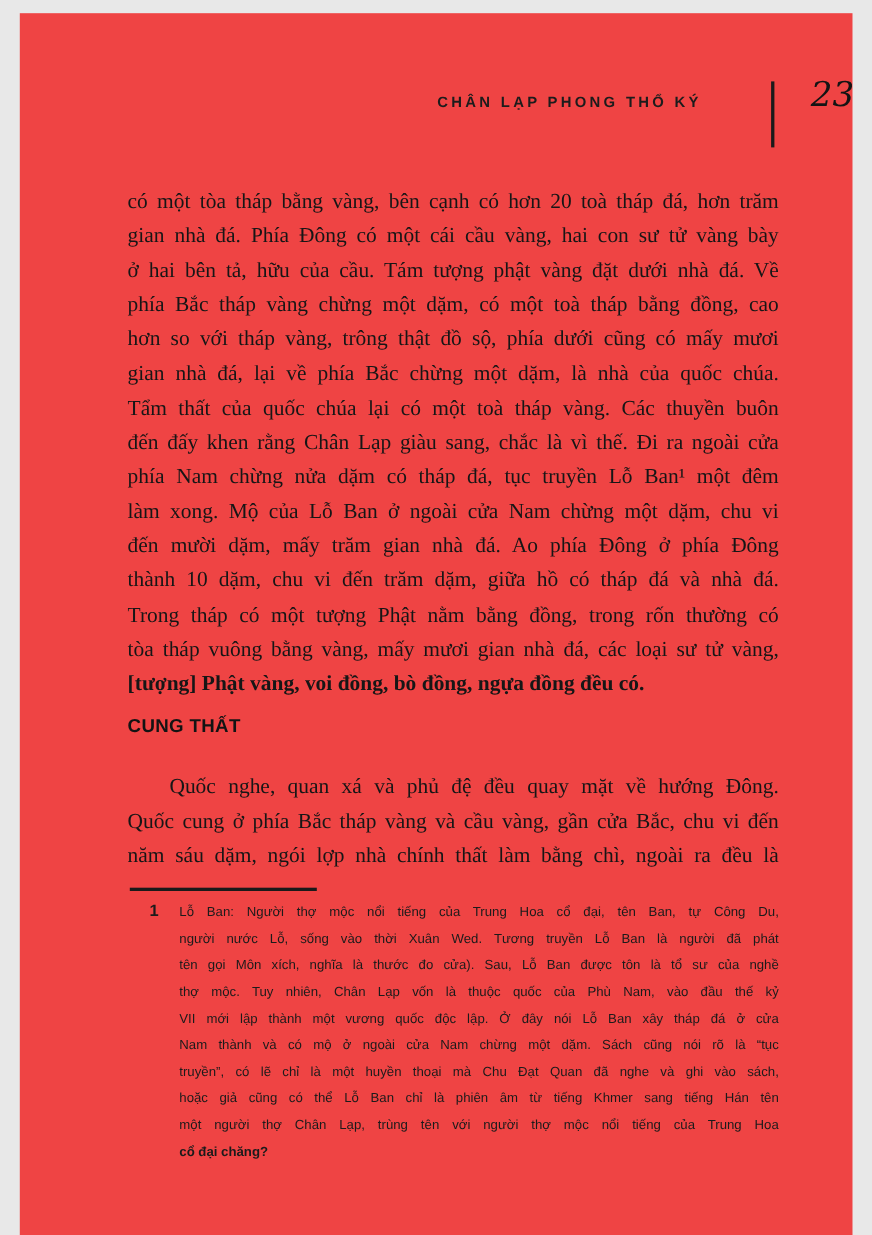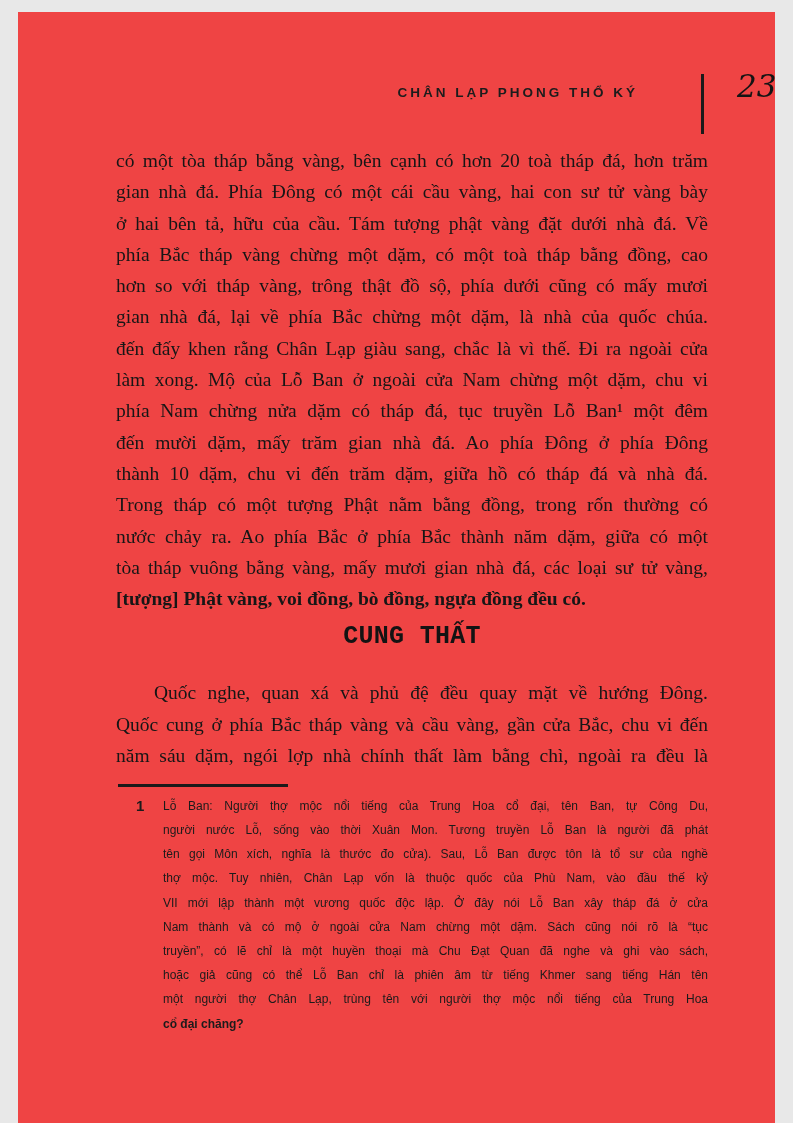--- a/index.html
+++ b/index.html
@@ -44,21 +44,21 @@
     font-family: "DejaVu Serif", "Liberation Serif", serif;
     font-style: italic;
     font-size: 31px;
     color: #141414;
   }
 
   
   .text-column {
     position: absolute;
     left: 98px;
-    top: 133px;
+    top: 156px;
     width: 592px;
     font-family: "Liberation Serif", "DejaVu Serif", serif;
   }
   .paragraph .tline {
     font-size: 19.5px;
     line-height: 31.3px;
     height: 31.3px;
     overflow: hidden;
     text-align: justify;
     text-align-last: justify;
@@ -71,23 +71,23 @@
     font-weight: bold;
   }
   .para2 .tline:first-child {
     text-indent: 38px;
   }
 
   .section-heading {
     margin: 8px 0 0 0;
     height: 30px;
     line-height: 30px;
-    text-align: center;
-    font-family: Liberation Mono, monospace;
-    font-size: 25px;
+    text-align: left;
+    font-family: Liberation Sans, sans-serif;
+    font-size: 17px;
     font-weight: 700;
     letter-spacing: 0.3px;
     color: #131313;
   }
   .para2 {
     margin-top: 25px;
   }
 
   
   .footnote-rule {
@@ -141,46 +141,46 @@
 
   <main class="text-column">
 
     <div class="paragraph para1">
         <div class="tline">có một tòa tháp bằng vàng, bên cạnh có hơn 20 toà tháp đá, hơn trăm</div>
         <div class="tline">gian nhà đá. Phía Đông có một cái cầu vàng, hai con sư tử vàng bày</div>
         <div class="tline">ở hai bên tả, hữu của cầu. Tám tượng phật vàng đặt dưới nhà đá. Về</div>
         <div class="tline">phía Bắc tháp vàng chừng một dặm, có một toà tháp bằng đồng, cao</div>
         <div class="tline">hơn so với tháp vàng, trông thật đồ sộ, phía dưới cũng có mấy mươi</div>
         <div class="tline">gian nhà đá, lại về phía Bắc chừng một dặm, là nhà của quốc chúa.</div>
+        <div class="tline">Tẩm thất của quốc chúa lại có một toà tháp vàng. Các thuyền buôn</div>
         <div class="tline">đến đấy khen rằng Chân Lạp giàu sang, chắc là vì thế. Đi ra ngoài cửa</div>
+        <div class="tline">phía Nam chừng nửa dặm có tháp đá, tục truyền Lỗ Ban¹ một đêm</div>
         <div class="tline">làm xong. Mộ của Lỗ Ban ở ngoài cửa Nam chừng một dặm, chu vi</div>
-        <div class="tline">phía Nam chừng nửa dặm có tháp đá, tục truyền Lỗ Ban¹ một đêm</div>
         <div class="tline">đến mười dặm, mấy trăm gian nhà đá. Ao phía Đông ở phía Đông</div>
         <div class="tline">thành 10 dặm, chu vi đến trăm dặm, giữa hồ có tháp đá và nhà đá.</div>
         <div class="tline">Trong tháp có một tượng Phật nằm bằng đồng, trong rốn thường có</div>
-        <div class="tline">nước chảy ra. Ao phía Bắc ở phía Bắc thành năm dặm, giữa có một</div>
         <div class="tline">tòa tháp vuông bằng vàng, mấy mươi gian nhà đá, các loại sư tử vàng,</div>
         <div class="tline tline-last">[tượng] Phật vàng, voi đồng, bò đồng, ngựa đồng đều có.</div>
       </div>
 
     <h2 class="section-heading">CUNG THẤT</h2>
 
     <div class="paragraph para2">
         <div class="tline">Quốc nghe, quan xá và phủ đệ đều quay mặt về hướng Đông.</div>
         <div class="tline">Quốc cung ở phía Bắc tháp vàng và cầu vàng, gần cửa Bắc, chu vi đến</div>
         <div class="tline">năm sáu dặm, ngói lợp nhà chính thất làm bằng chì, ngoài ra đều là</div>
       </div>
 
     <div class="footnote-rule"></div>
 
     <div class="footnote">
       <span class="footnote-number">1</span>
       <div class="footnote-lines">
           <div class="tline">Lỗ Ban: Người thợ mộc nổi tiếng của Trung Hoa cổ đại, tên Ban, tự Công Du,</div>
-          <div class="tline">người nước Lỗ, sống vào thời Xuân Mon. Tương truyền Lỗ Ban là người đã phát</div>
+          <div class="tline">người nước Lỗ, sống vào thời Xuân Wed. Tương truyền Lỗ Ban là người đã phát</div>
           <div class="tline">tên gọi Môn xích, nghĩa là thước đo cửa). Sau, Lỗ Ban được tôn là tổ sư của nghề</div>
           <div class="tline">thợ mộc. Tuy nhiên, Chân Lạp vốn là thuộc quốc của Phù Nam, vào đầu thế kỷ</div>
           <div class="tline">VII mới lập thành một vương quốc độc lập. Ở đây nói Lỗ Ban xây tháp đá ở cửa</div>
           <div class="tline">Nam thành và có mộ ở ngoài cửa Nam chừng một dặm. Sách cũng nói rõ là “tục</div>
           <div class="tline">truyền”, có lẽ chỉ là một huyền thoại mà Chu Đạt Quan đã nghe và ghi vào sách,</div>
           <div class="tline">hoặc giả cũng có thể Lỗ Ban chỉ là phiên âm từ tiếng Khmer sang tiếng Hán tên</div>
           <div class="tline">một người thợ Chân Lạp, trùng tên với người thợ mộc nổi tiếng của Trung Hoa</div>
           <div class="tline tline-last">cổ đại chăng?</div>
         </div>
     </div>

